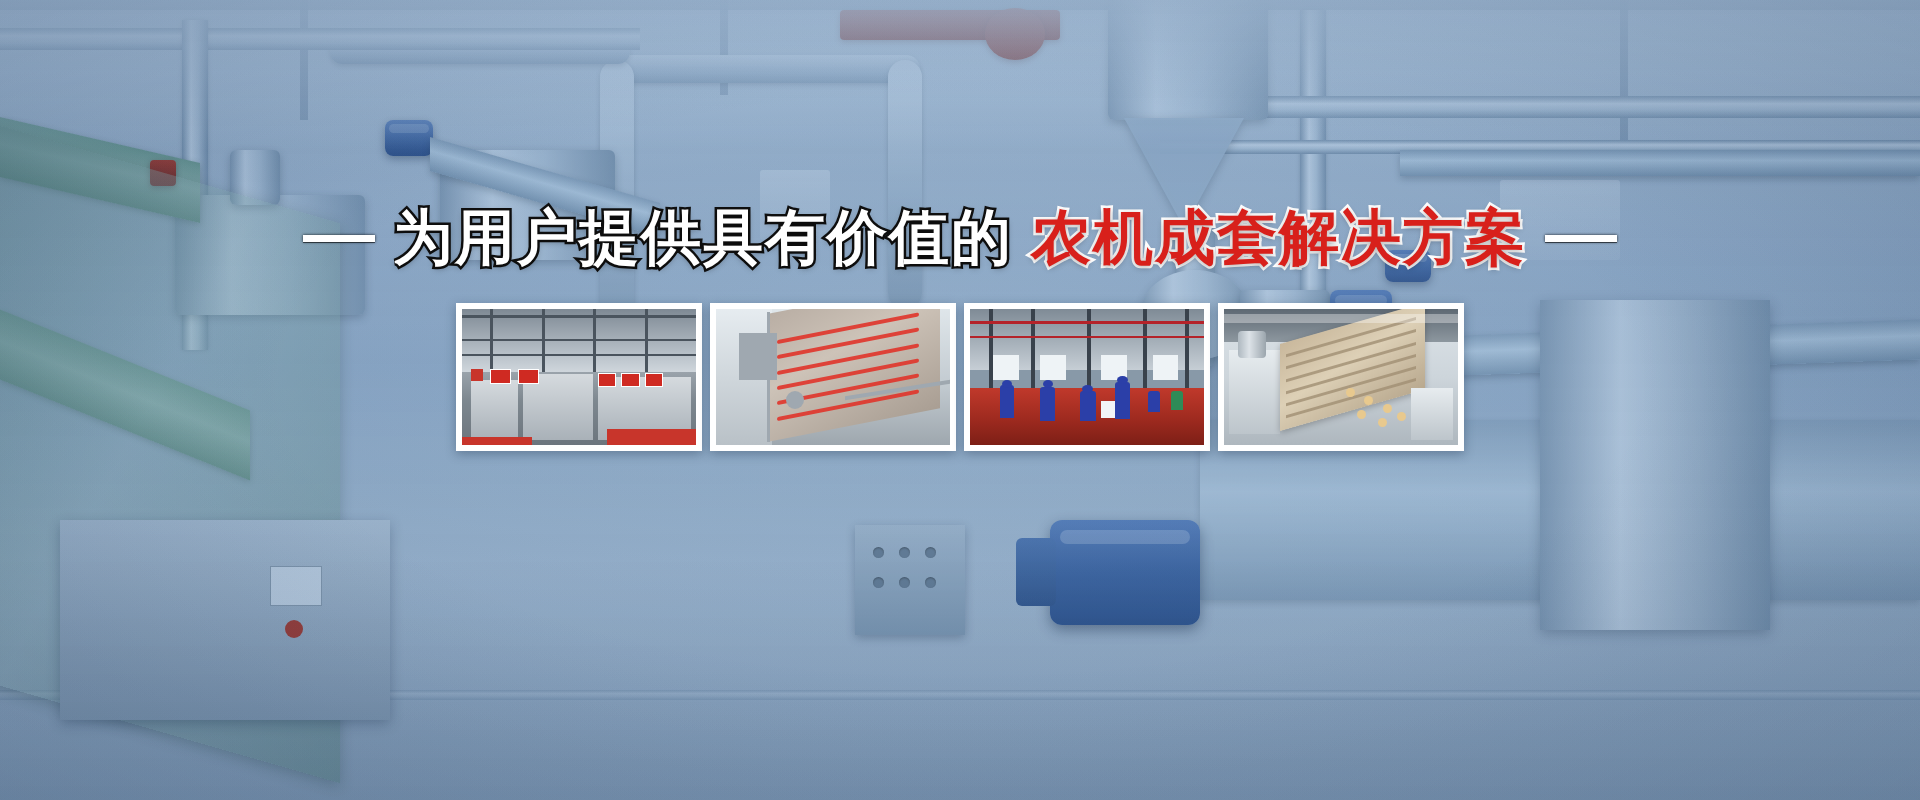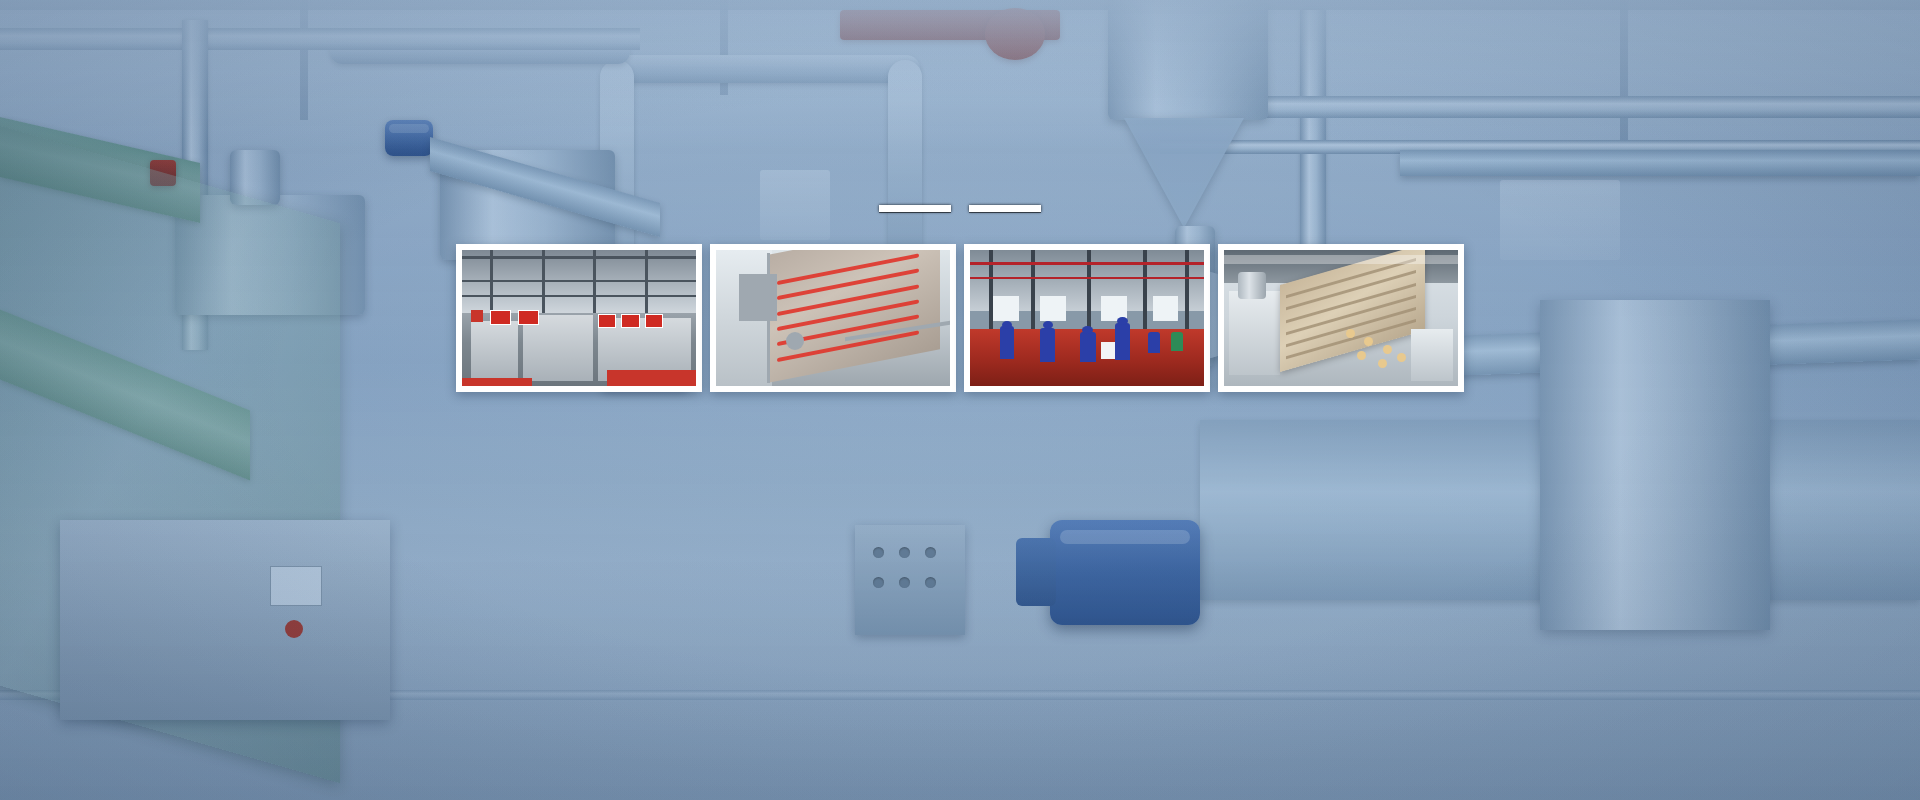--- a/index.html
+++ b/index.html
@@ -339,20 +339,22 @@
   <div class="fg fg-right-tank"></div>
 
   <div class="bg-layer bg-tint" style="z-index:70;"></div>
   <div class="bg-layer bg-tint2" style="z-index:71;opacity:.55;"></div>
   <div class="bg-layer bg-vignette" style="z-index:72;"></div>
 
   <div class="content" style="z-index:80;">
 
     <div class="headline">
       <span class="rule"></span>
+      <span class="headline-text hl-white">为用户提供具有价值的</span>
+      <span class="headline-text hl-red">农机成套解决方案</span>
       <span class="rule"></span>
     </div>
 
 
     <div class="thumb-strip">
 
       <div class="thumb">
         <div class="thumb-inner">
           <div class="ph t1-ceil"></div>
           <div class="t1-truss" style="left:0;top:6px;width:100%;height:3px;"></div>

